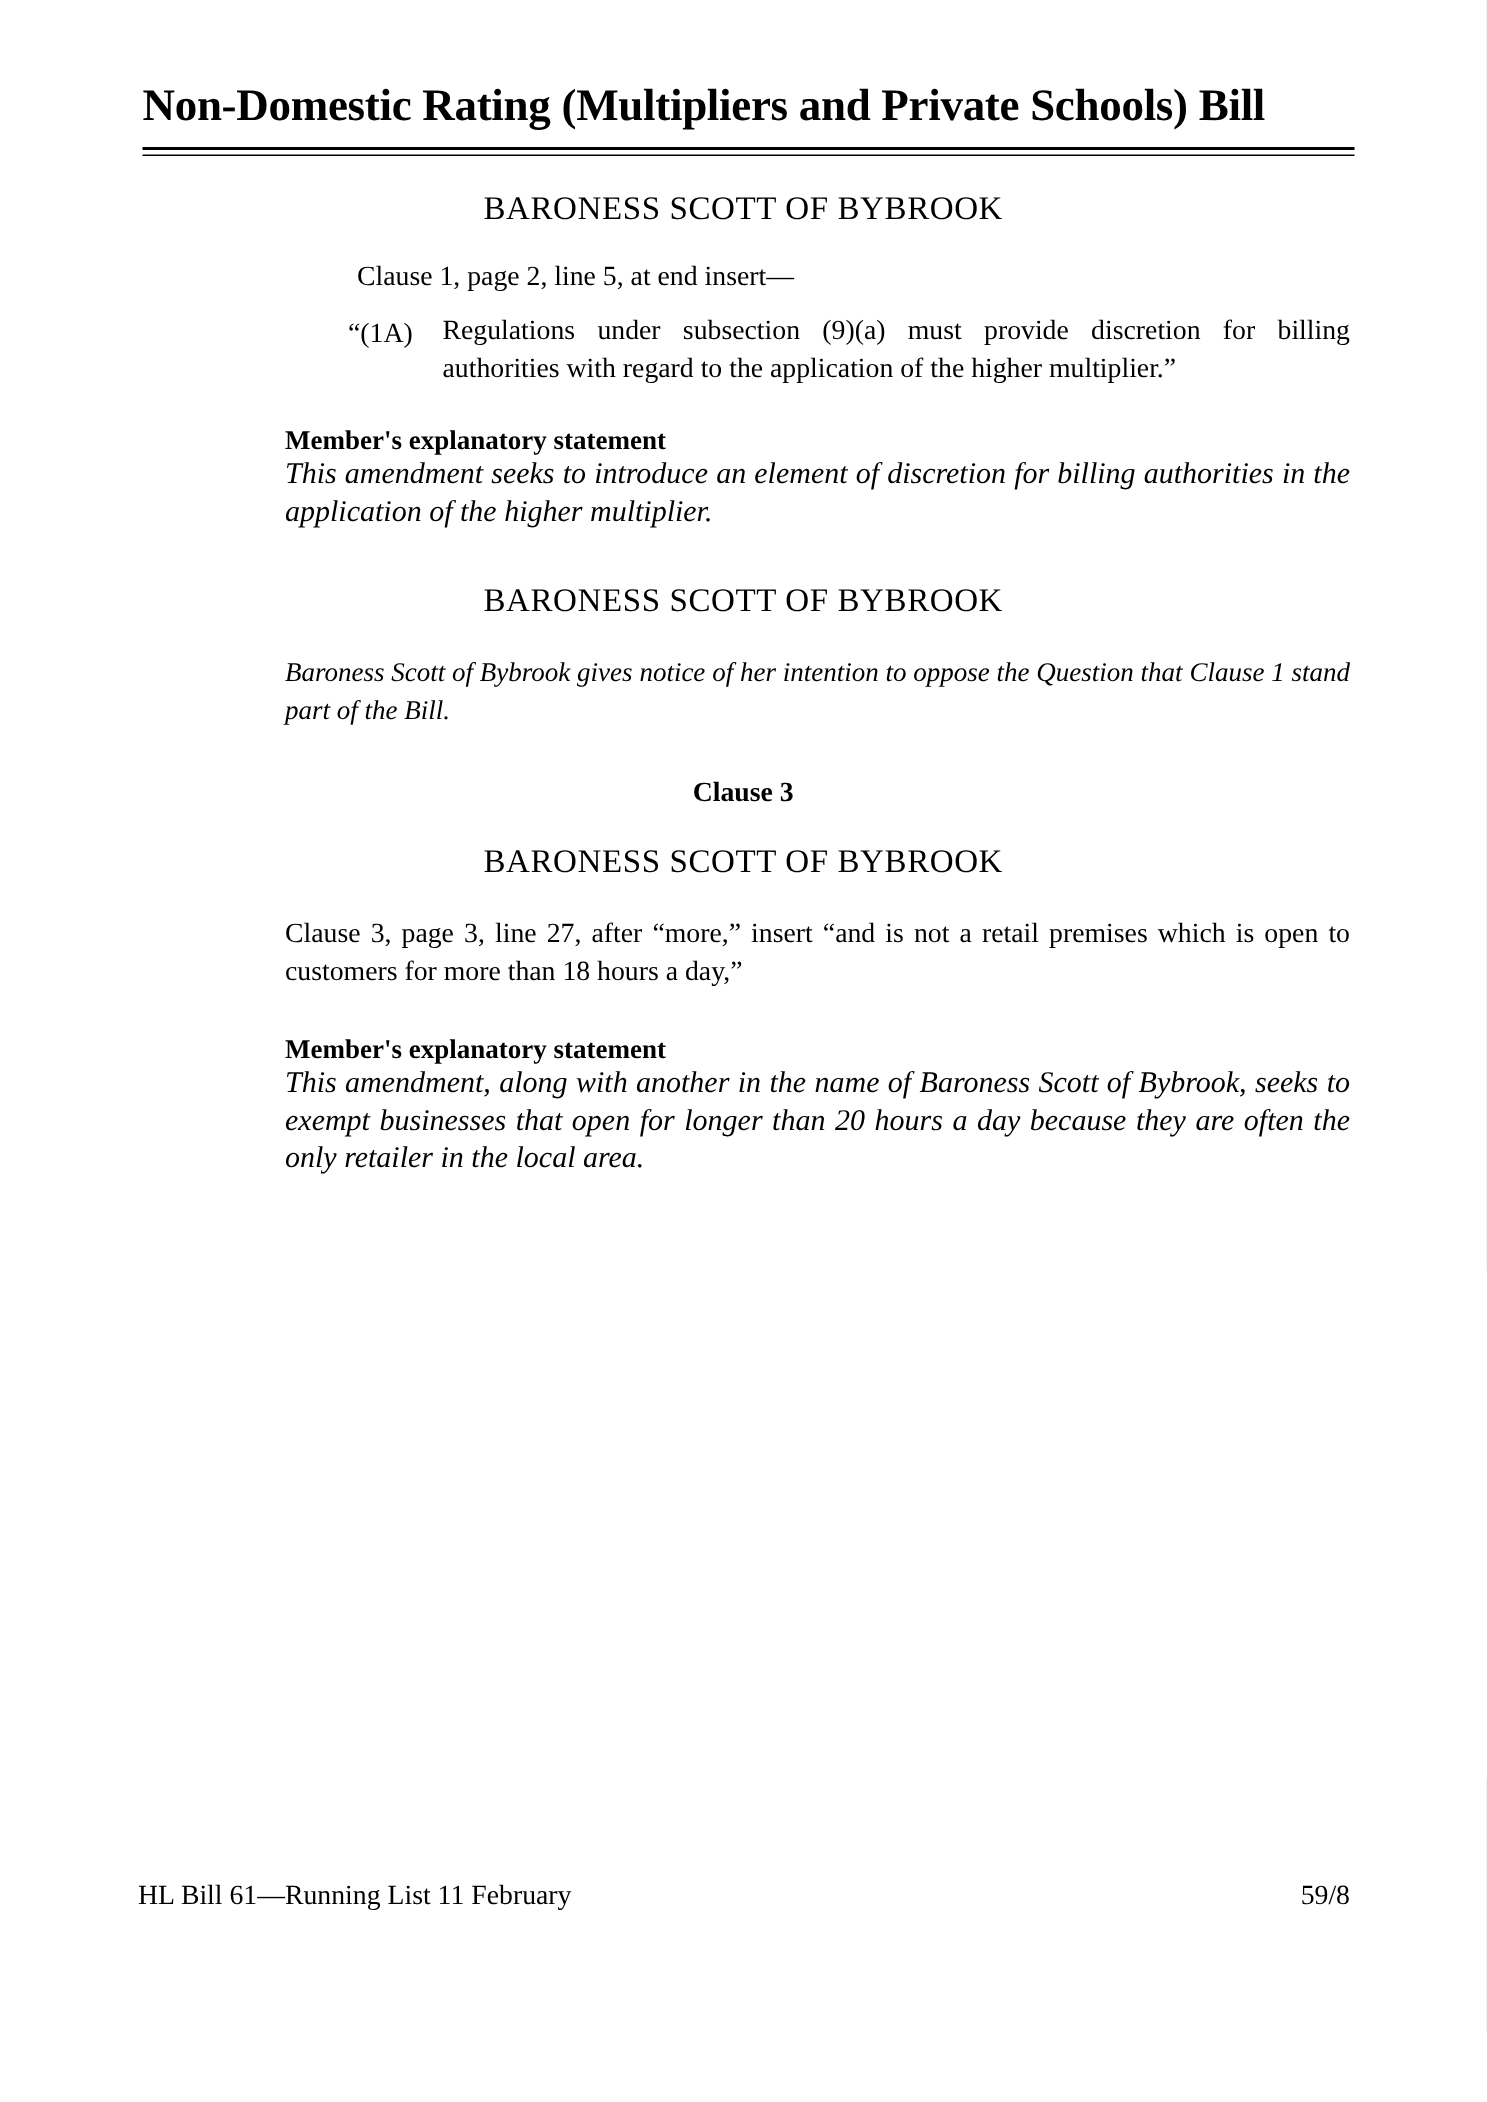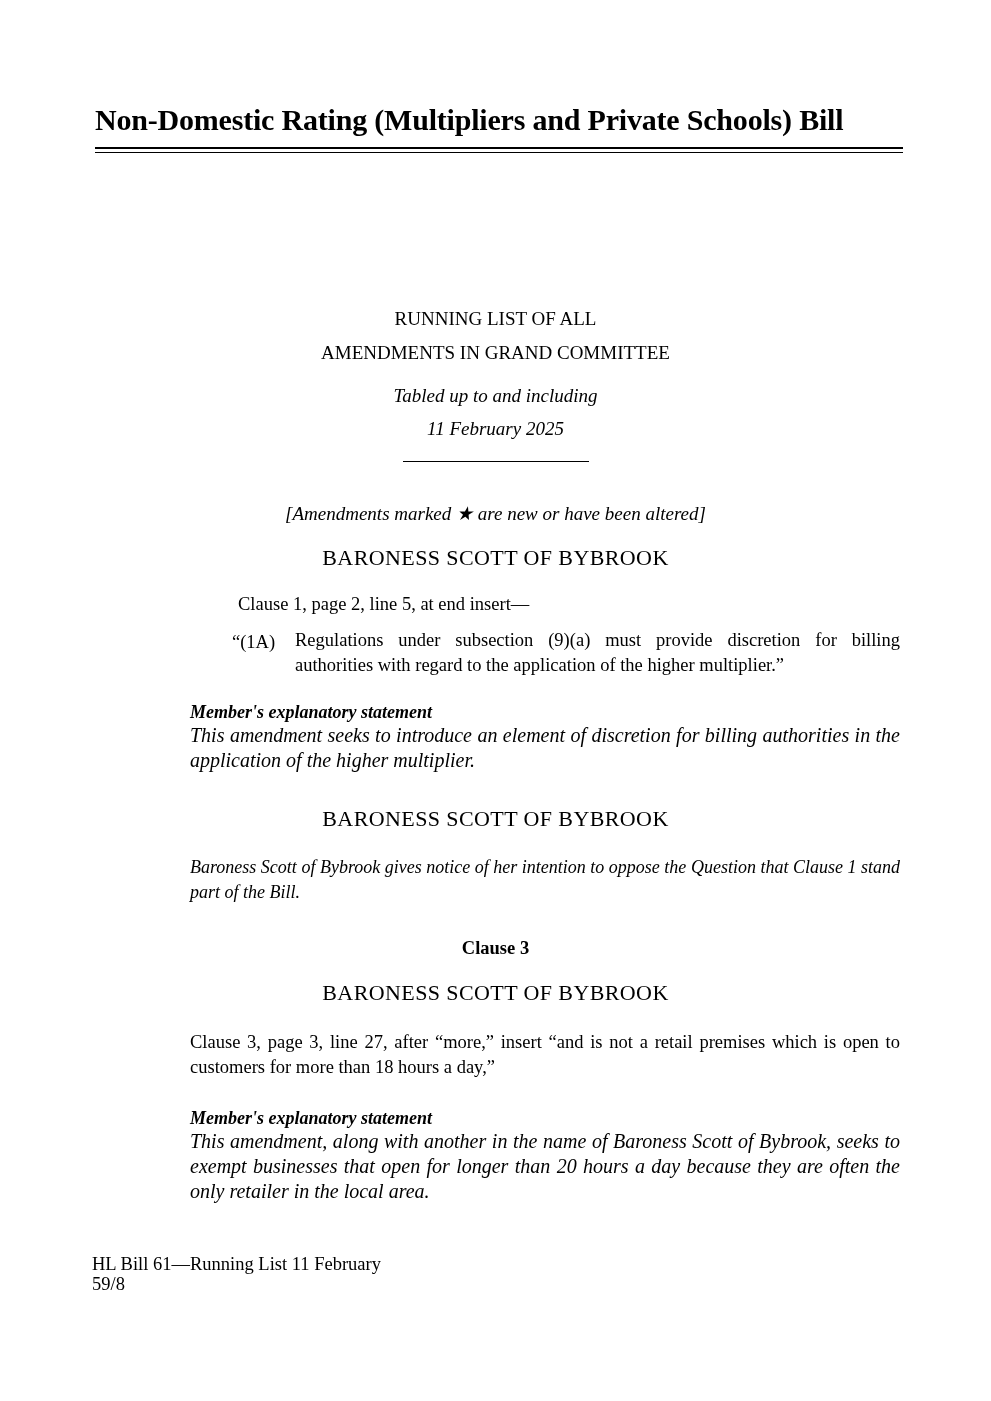--- a/index.html
+++ b/index.html
@@ -9,21 +9,21 @@
     height: 1401px;
     margin: 0 auto;
     background: #ffffff;
     color: #000000;
     font-family: "Liberation Serif", "DejaVu Serif", serif;
     overflow: hidden;
   }
   
   .title-block {
     margin: 0 88px 0 95px;
-    padding-top: 102px;
+    padding-top: 53px;
   }
   .bill-title {
     font-size: 30px;
     font-weight: bold;
     line-height: 36px;
     margin: 0;
     letter-spacing: -0.2px;
   }
   .title-rule { margin-top: 9px; }
   .title-rule .rule-thick { height: 2px; background: #000; }
@@ -81,21 +81,20 @@
     top: 2px;
   }
   .amendment .amend-text {
     display: block;
     text-align: justify;
   }
   .expl-heading {
     font-size: 18px;
     line-height: 22px;
     font-weight: bold;
-    font-style: italic;
     margin: 0;
   }
   .expl-text {
     font-size: 20px;
     line-height: 25px;
     font-style: italic;
     margin: 0;
     text-align: justify;
   }
   .notice-text {
@@ -121,44 +120,35 @@
   
   .footer {
     position: absolute;
     left: 92px;
     right: 91px;
     top: 1254px;
     display: flex;
     justify-content: space-between;
     font-size: 18.5px;
     line-height: 20px;
-    flex-direction: column;
   }
 </style>
 </head>
 <body>
 
 <div class="page">
 
   <div class="title-block">
     <h1 class="bill-title">Non-Domestic Rating (Multipliers and Private Schools) Bill</h1>
     <div class="title-rule">
       <div class="rule-thick"></div>
       <div class="rule-thin"></div>
     </div>
   </div>
 
-  <div class="caption-block">
-    <div class="caption-line1">RUNNING LIST OF ALL</div>
-    <div class="caption-line2">AMENDMENTS IN GRAND COMMITTEE</div>
-    <div class="tabled-line1">Tabled up to and including</div>
-    <div class="tabled-line2">11 February 2025</div>
-    <div class="short-rule"></div>
-    <div class="marker-note">[Amendments marked ★ are new or have been altered]</div>
-  </div>
 
   <div class="sponsor clause1-sponsor">BARONESS SCOTT OF BYBROOK</div>
 
   <div class="content">
     <p class="instruction clause1-instruction">Clause 1, page 2, line 5, at end insert—</p>
     <div class="amendment">
       <span class="amend-label">“(1A)</span>
       <span class="amend-text">Regulations under subsection (9)(a) must provide discretion for billing authorities with regard to the application of the higher multiplier.”</span>
     </div>
     <p class="expl-heading clause1-expl-heading">Member's explanatory statement</p>

